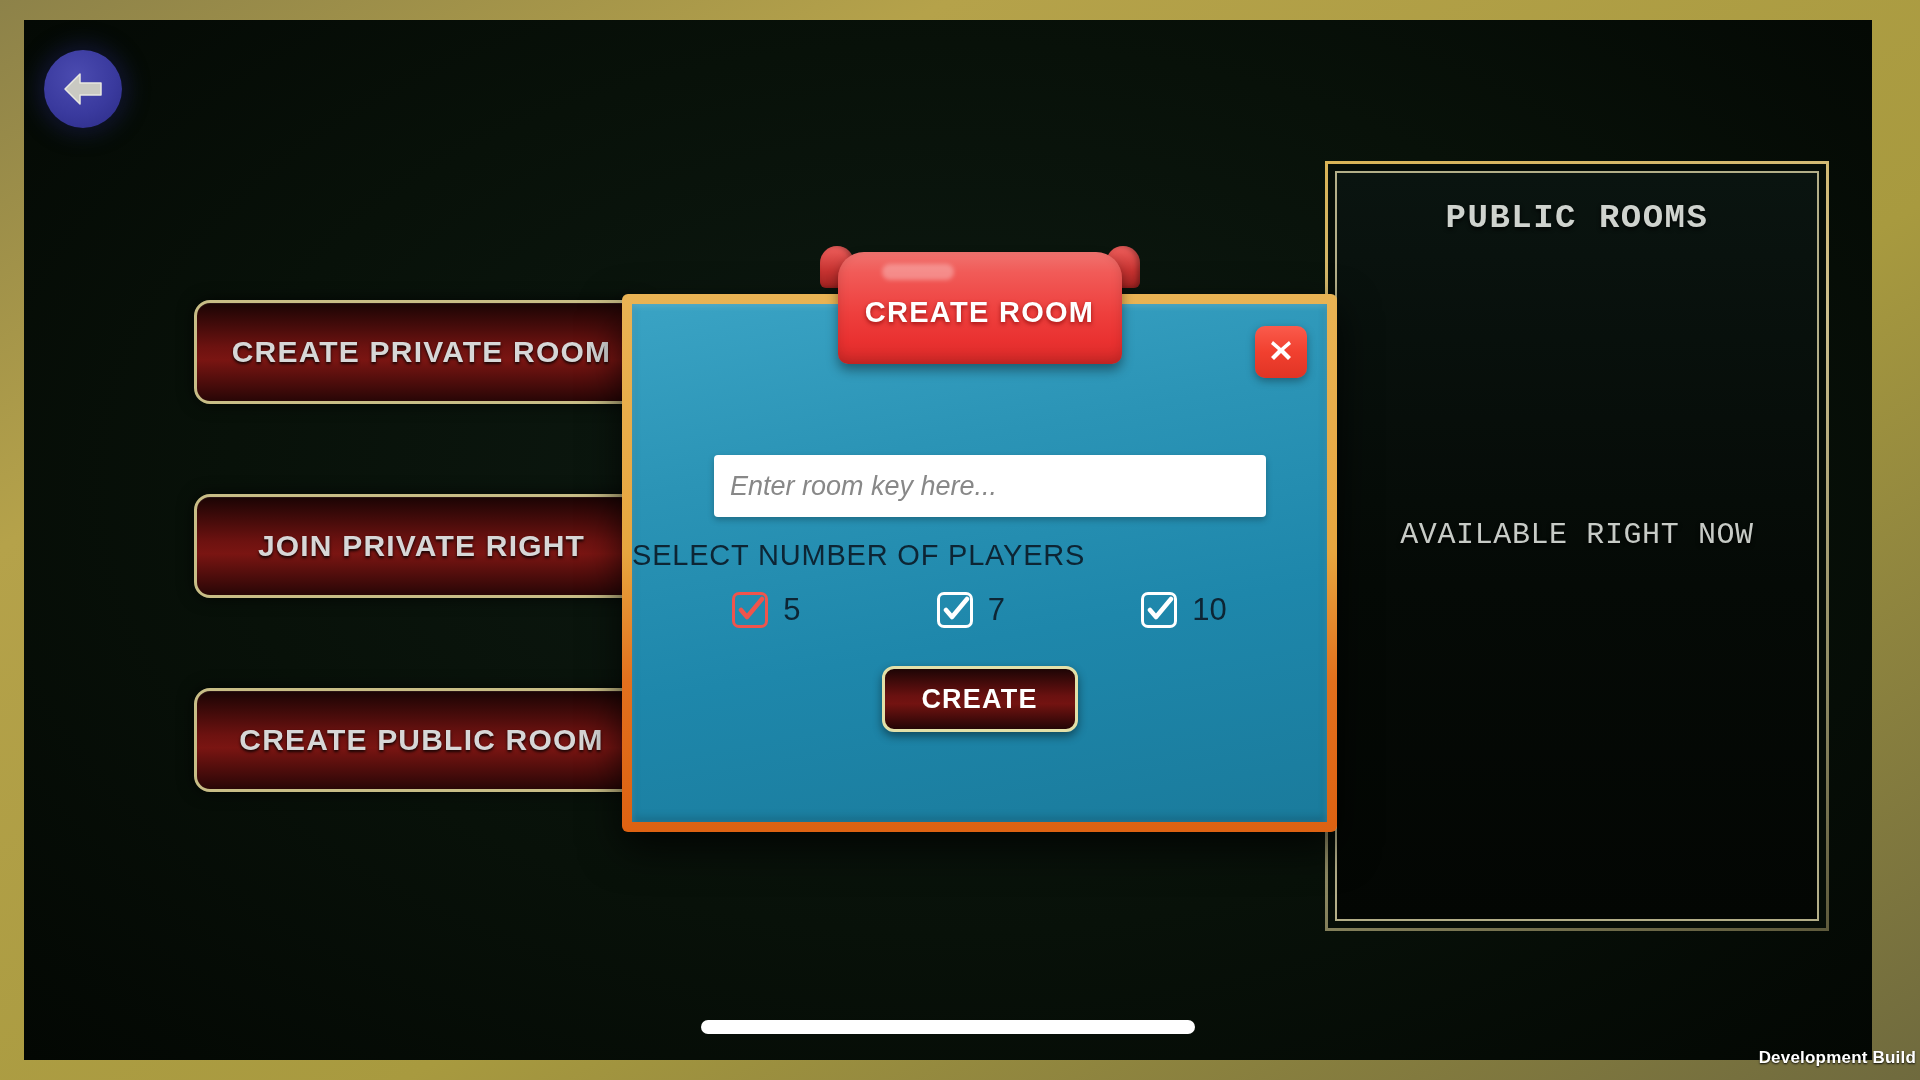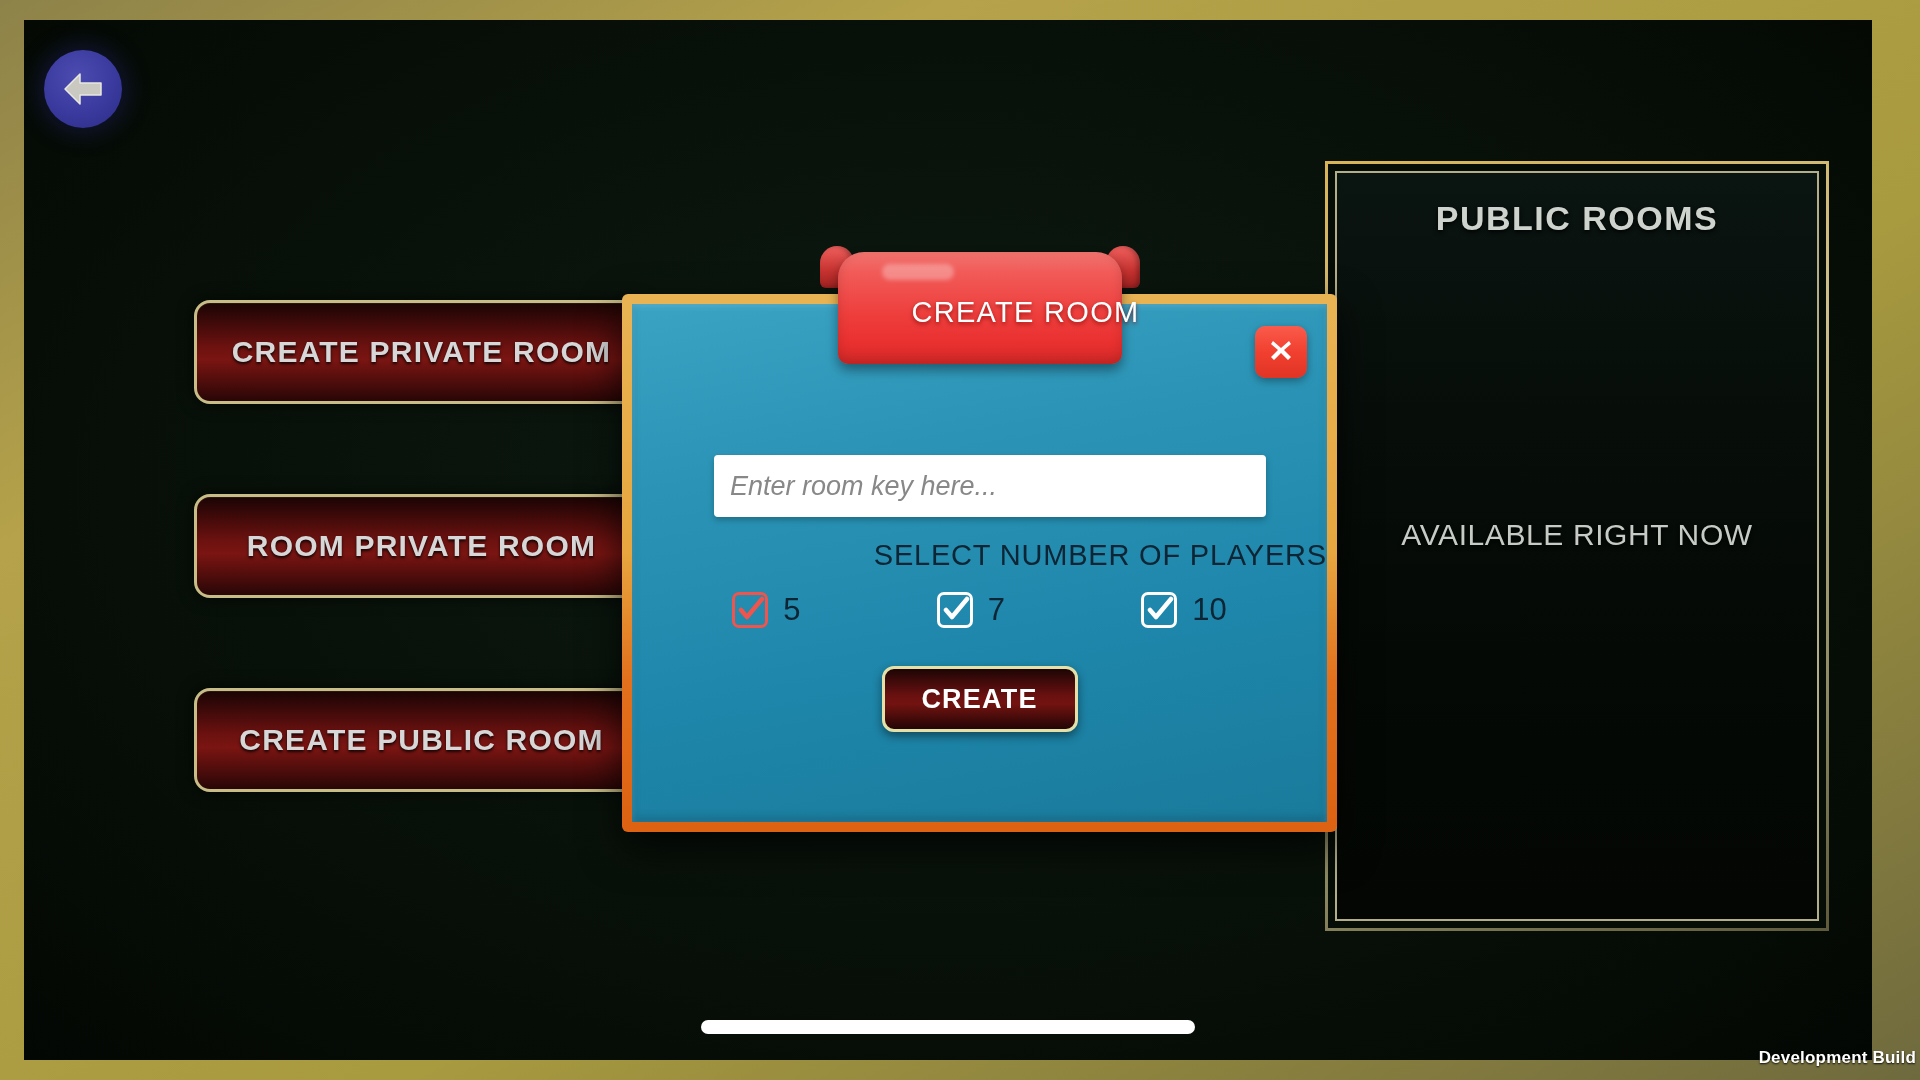--- a/index.html
+++ b/index.html
@@ -84,20 +84,21 @@
     position: absolute;
     left: 1301px;
     top: 141px;
     width: 504px;
     height: 770px;
     border: 3px solid;
     border-image: linear-gradient(160deg, #d9b356 0%, #cdbf8c 35%, #8e8a63 75%, #5e5a3c 100%) 1;
     background: #060d07;
     box-sizing: border-box;
     padding: 7px;
+    font-family: Liberation Mono, monospace;
   }
   #public-rooms-inner {
     position: relative;
     width: 100%;
     height: 100%;
     border: 2px solid #b3ae88;
     background: linear-gradient(180deg, #0a1410 0%, #050a06 55%, #030603 100%);
     box-sizing: border-box;
   }
   #public-rooms-title {
@@ -183,24 +184,24 @@
     width: 72px;
     height: 16px;
     border-radius: 10px;
     background: rgba(255,255,255,0.30);
     filter: blur(2px);
   }
   #dialog-title {
     position: absolute;
     left: 0; right: 0;
     top: 50px;
-    text-align: right;
+    text-align: center;
     color: #ffffff;
     font-size: 29px;
-    font-weight: normal;
+    font-weight: bold;
     letter-spacing: 1.3px;
     text-shadow: 0 2px 4px rgba(120,0,0,0.7);
     z-index: 5;
   }
 
   
   #close-button {
     position: absolute;
     right: 20px;
     top: 22px;
@@ -238,21 +239,21 @@
   #room-key-input::placeholder {
     color: #888888;
     font-style: italic;
   }
 
   
   #players-label {
     position: absolute;
     left: 0; right: 0;
     top: 235px;
-    text-align: right;
+    text-align: left;
     color: #0d2534;
     font-size: 29px;
     letter-spacing: 0.8px;
   }
 
   
   #player-options {
     position: absolute;
     left: 32px;
     right: 32px;
@@ -339,21 +340,21 @@
         <svg width="46" height="40" viewBox="0 0 46 40" aria-hidden="true">
           <path d="M20 5 L5 20 L20 35 L20 26 L41 26 L41 14 L20 14 Z" fill="#c9c9c2" stroke="#e8e8e0" stroke-width="1.5" stroke-linejoin="round"></path>
         </svg>
       </span>
     </div>
 
     <div class="menu-btn" id="btn-create-private">
       <span>CREATE PRIVATE ROOM</span>
     </div>
     <div class="menu-btn" id="btn-join-private">
-      <span>ROOM PRIVATE ROOM</span>
+      <span>JOIN PRIVATE RIGHT</span>
     </div>
     <div class="menu-btn" id="btn-create-public">
       <span>CREATE PUBLIC ROOM</span>
     </div>
 
     <div id="public-rooms-panel">
       <div id="public-rooms-inner">
         <div id="public-rooms-title">PUBLIC ROOMS</div>
         <div id="public-rooms-empty">
           <div>AVAILABLE RIGHT NOW</div>

